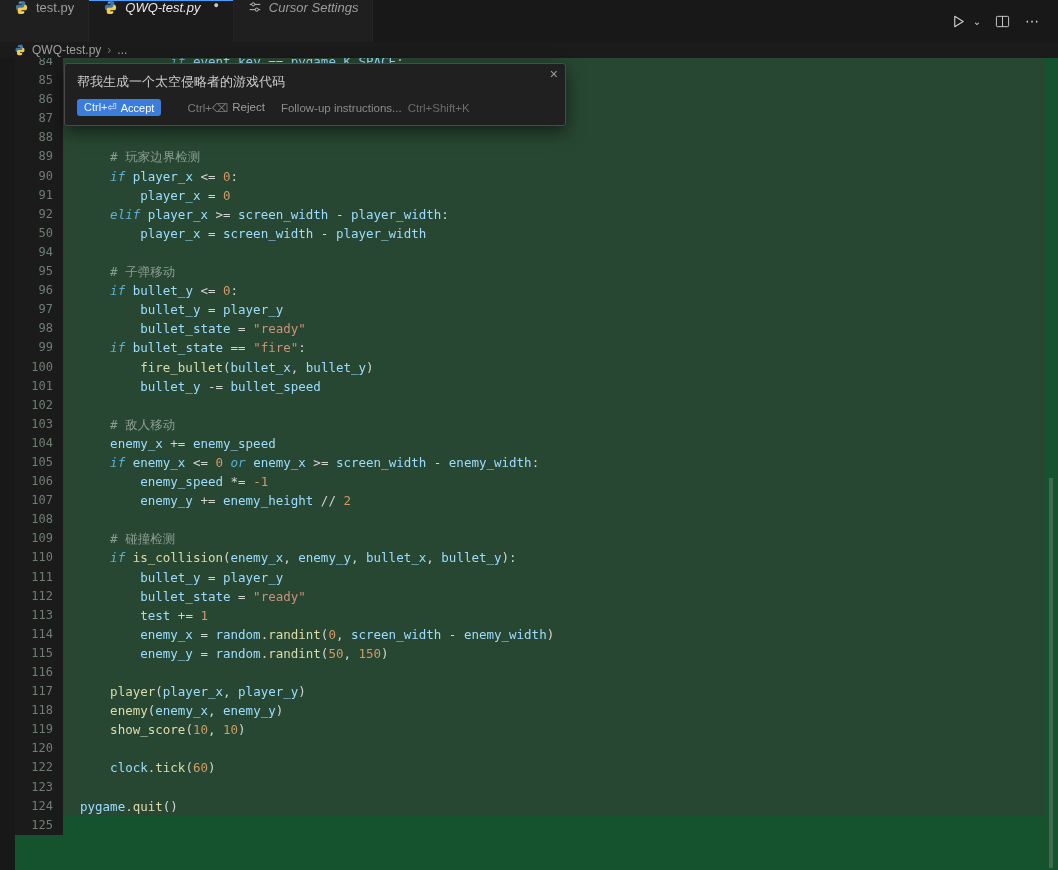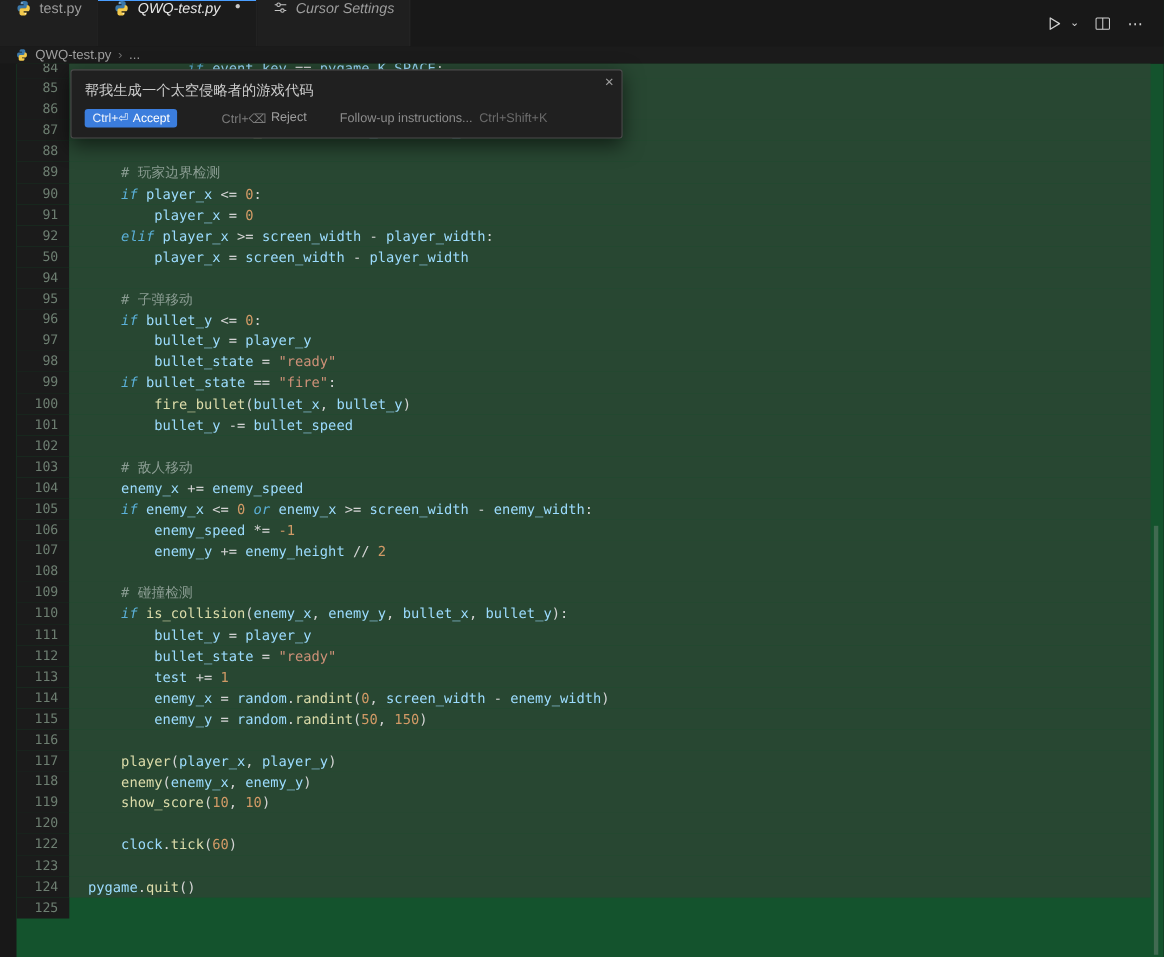--- a/index.html
+++ b/index.html
@@ -40,21 +40,21 @@
   .tk-str { color:#ce9178; }
   .tk-fn  { color:#dcdcaa; }
   .tk-com { color:#8b9d93; }
   .tk-txt { color:#d4d4d4; }
 
   
   .popup { position:absolute; left:64px; top:63px; width:502px; background:#202020;
            border:1px solid #4a4a4a; border-radius:3px; box-shadow:0 6px 18px rgba(0,0,0,.55);
            z-index:10; padding:9px 12px 9px; }
   .popup .prompt { color:#cccccc; font-size:13px; line-height:17px; padding-right:16px; }
-  .popup-row { display:flex; align-items:center; gap:30px; margin-top:9px; font-size:11.5px; }
+  .popup-row { display:flex; align-items:center; gap:16px; margin-top:9px; font-size:11.5px; }
   .accept-btn { background:#3b7ddd; color:#ffffff; border-radius:3px; padding:2px 7px;
                 font-size:11px; cursor:pointer; display:flex; gap:4px; align-items:center; }
   .accept-btn .shortcut { opacity:.9; }
   .reject-btn { color:#9d9d9d; cursor:pointer; display:flex; gap:4px;margin-left:10px; }
   .reject-btn .shortcut { color:#7b7b7b; }
   .followup { color:#8c8c8c; cursor:pointer; display:flex; gap:6px; }
   .followup .shortcut { color:#6b6b6b; }
   .popup-close { position:absolute; top:3px; right:7px; color:#9d9d9d; font-size:14px;
                  cursor:pointer; line-height:14px; }
 

